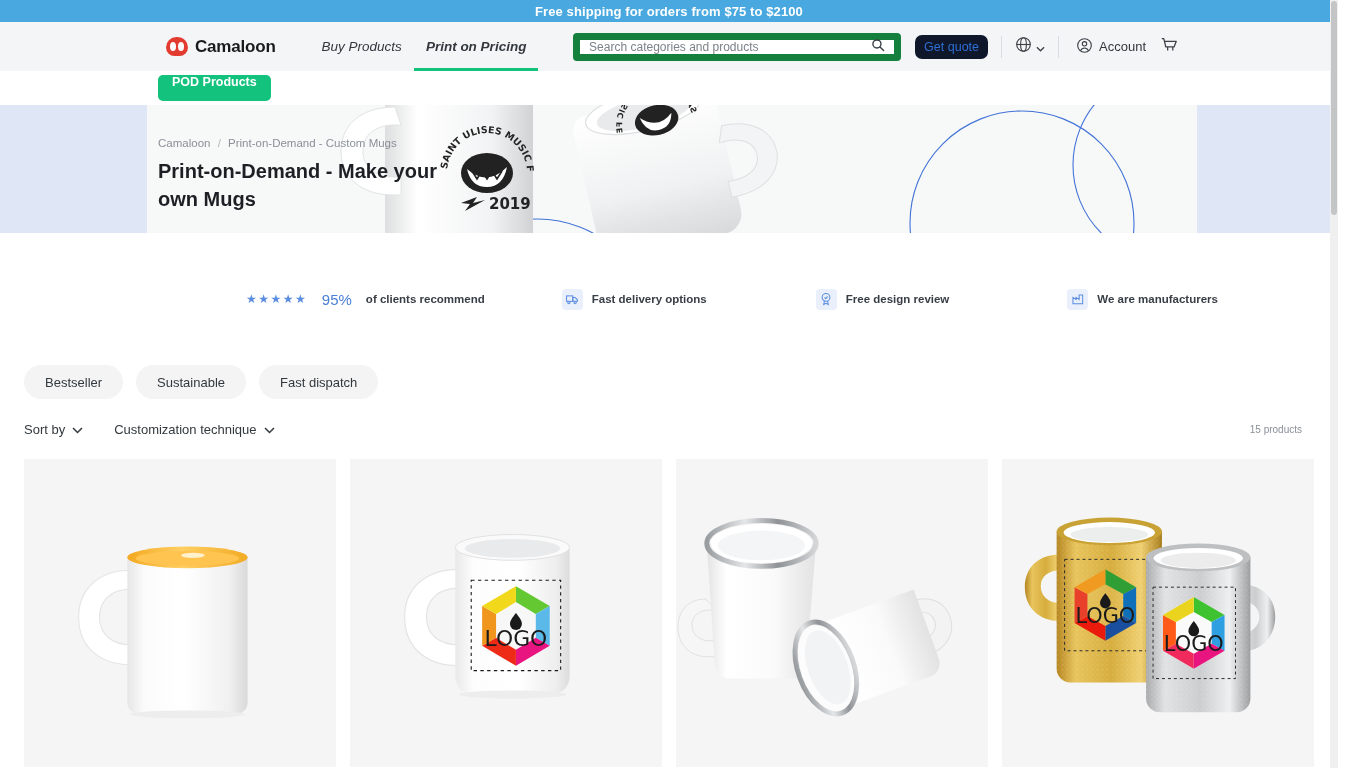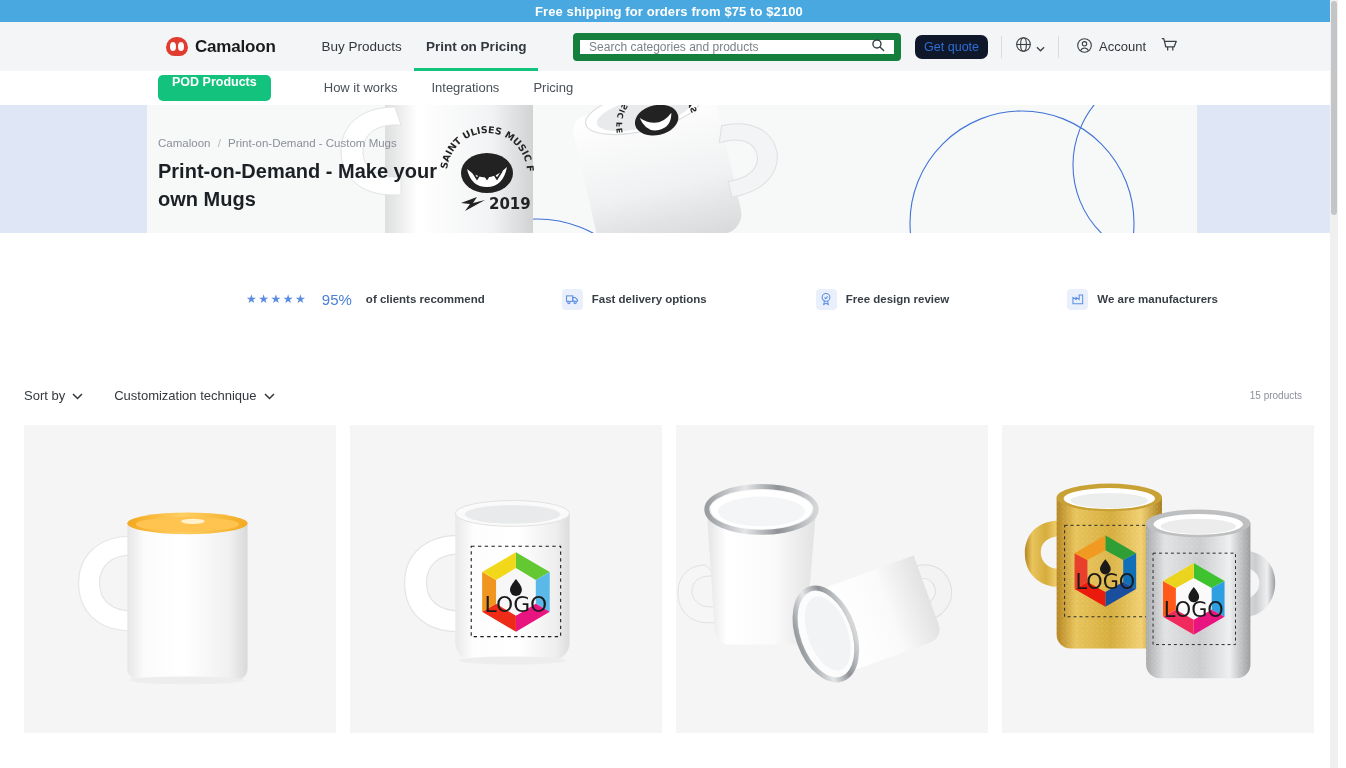--- a/index.html
+++ b/index.html
@@ -50,21 +50,21 @@
     background: #e23b30;
     border-radius: 11px 11px 9px 9px;
     display: flex;
     align-items: center;
     justify-content: center;
     gap: 2px;
   }
   .brand-eye { width: 6px; height: 9px; background: #ffffff; border-radius: 50%; }
   .brand-name { font-size: 17px; font-weight: 700; color: #1b1b1b; letter-spacing: -.2px; }
 
-  .main-nav { display: flex; align-items: center; margin-left: 34px; height: 49px; }
+  .main-nav { display: flex; align-items: center; margin-left: 34px; height: 49px; font-style: italic; }
   .main-nav a {
     font-size: 13.5px;
     color: #32383d;
     text-decoration: none;
     padding: 0 12px;
     height: 49px;
     display: flex;
     align-items: center;
     position: relative;
   }
@@ -351,25 +351,20 @@
 
   <div class="subnav">
     <button class="pod-btn">
       <span>POD Products</span>
       <span>
         <svg width="10" height="6" viewBox="0 0 10 6" fill="none" stroke="#ffffff" stroke-width="1.6">
           <polyline points="1,1 5,5 9,1"></polyline>
         </svg>
       </span>
     </button>
-    <div class="subnav-links">
-      <a href="#">How it works</a>
-      <a href="#">Integrations</a>
-      <a href="#">Pricing</a>
-    </div>
   </div>
 
   <div class="hero">
     <div class="hero-card">
 
       <svg class="hero-art" viewBox="0 0 1050 128" preserveAspectRatio="xMidYMid slice">
         <defs>
           <linearGradient id="mugbody" x1="0" y1="0" x2="1" y2="0">
             <stop offset="0%" stop-color="#dddedf"></stop>
               <stop offset="22%" stop-color="#ffffff"></stop>
@@ -485,20 +480,25 @@
           <svg width="14" height="14" viewBox="0 0 18 18" fill="none" stroke="#5a8de0" stroke-width="1.3">
             <path d="M2.5 15V7l4 2.6V7l4 2.6V4h4.5v11z"></path>
           </svg>
         </span>
         <span class="trust-label">We are manufacturers</span>
       </div>
     </div>
   </div>
 
   <div class="filters">
+    <div class="chips">
+      <button class="chip">Bestseller</button>
+      <button class="chip">Sustainable</button>
+      <button class="chip">Fast dispatch</button>
+    </div>
 
     <div class="sort-row">
       <span class="sort-ctl">
         <span>Sort by</span>
         <span>
           <svg width="11" height="7" viewBox="0 0 11 7" fill="none" stroke="#32383d" stroke-width="1.5">
             <polyline points="1,1 5.5,5.5 10,1"></polyline>
           </svg>
         </span>
       </span>

